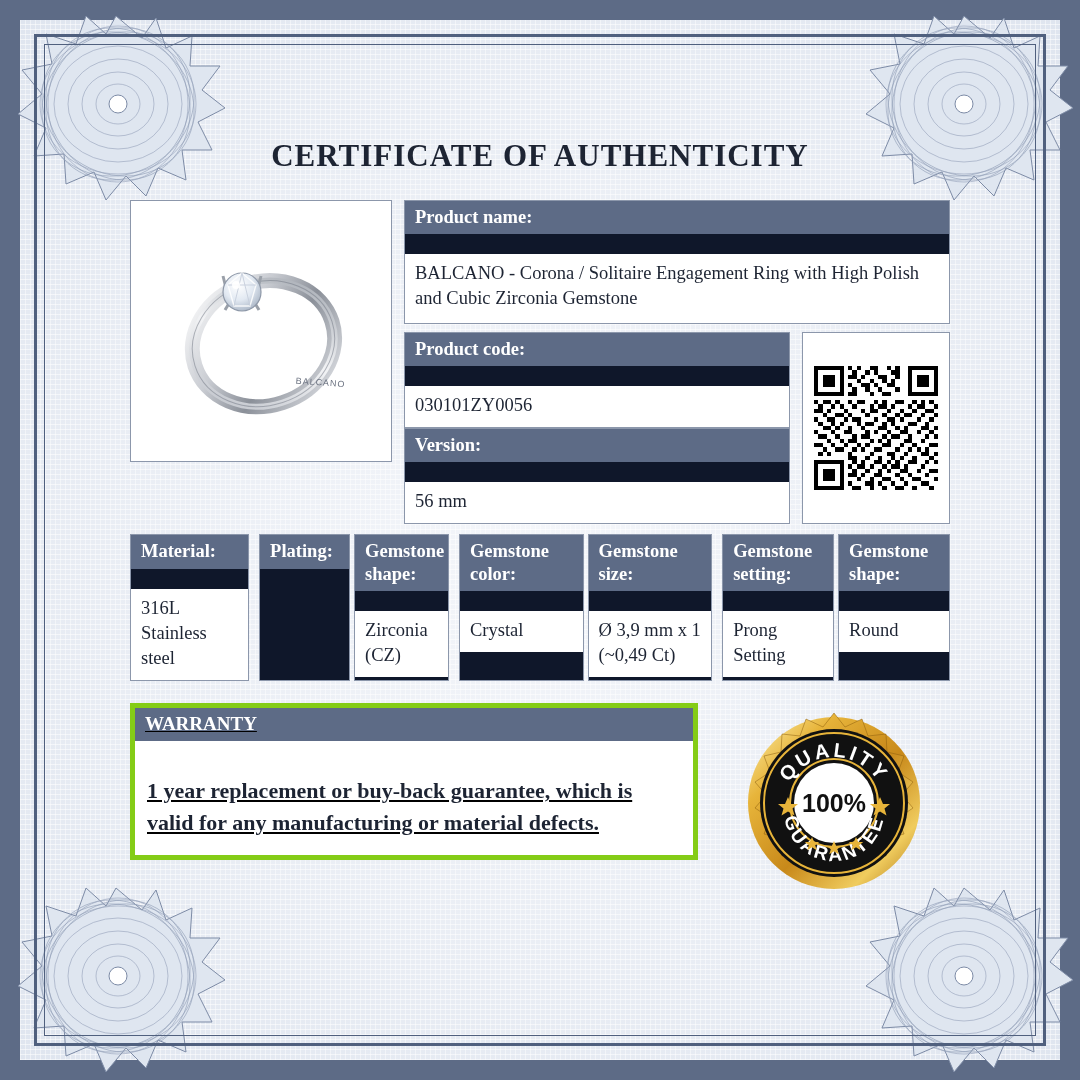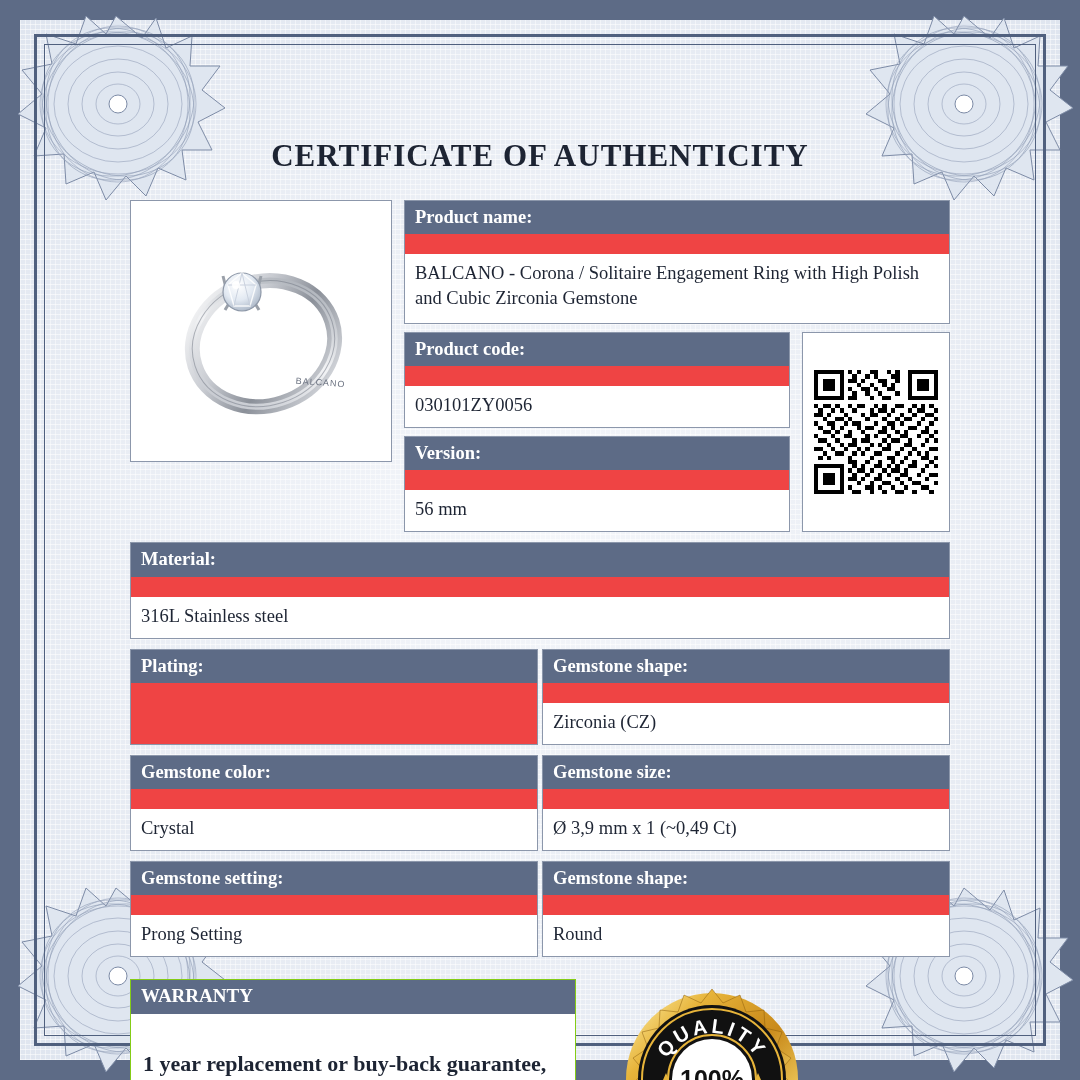--- a/index.html
+++ b/index.html
@@ -101,21 +101,21 @@
     flex: 1 1 auto;
     display: flex;
     flex-direction: column;
     gap: 8px;
     min-width: 0;
   }
 
   .field {
     border: 1px solid #8c97ab;
     box-sizing: border-box;
-    background: #ef4444;
+    background: #0f172a;
   }
   .field-label {
     background: #5d6b86;
     color: #ffffff;
     font-weight: bold;
     font-size: 18.5px;
     padding: 5px 10px 6px 10px;
     line-height: 1.2;
   }
   .field-value {
@@ -132,21 +132,20 @@
 
   .code-qr {
     display: flex;
     gap: 12px;
     align-items: stretch;
   }
   .code-col {
     flex: 1 1 auto;
     display: flex;
     flex-direction: column;
-    gap: 8px;
     min-width: 0;
   }
   .qr-box {
     width: 148px;
     flex: 0 0 148px;
     border: 1px solid #8c97ab;
     background: #ffffff;
     display: flex;
     align-items: center;
     justify-content: center;
@@ -154,40 +153,41 @@
   }
   .qr {
     width: 124px;
     height: 124px;
     display: block;
   }
 
   .stack {
     margin-top: 10px;
     display: flex;
-    flex-direction: column;
+    flex-direction: row;
     gap: 10px;
   }
   .pair {
     display: flex;
     gap: 4px;
   }
   .pair > .field { width: 50%; box-sizing: border-box; }
 
   .warranty-wrap {
     margin-top: 22px;
     display: flex;
     align-items: flex-start;
     gap: 20px;
   }
   .warranty {
-    width: 446px;
-    border: 1px solid #84cc16;
+    width: 568px;
+    border: 5px solid #84cc16;
     box-sizing: border-box;
     background: #ffffff;
+    text-decoration: underline;
   }
   .warranty .field-label { font-size: 19px; }
   .warranty .field-value {
     font-weight: bold;
     font-size: 22px;
     padding: 14px 12px 16px 12px;
     line-height: 1.45;
   }
 
   .seal {

